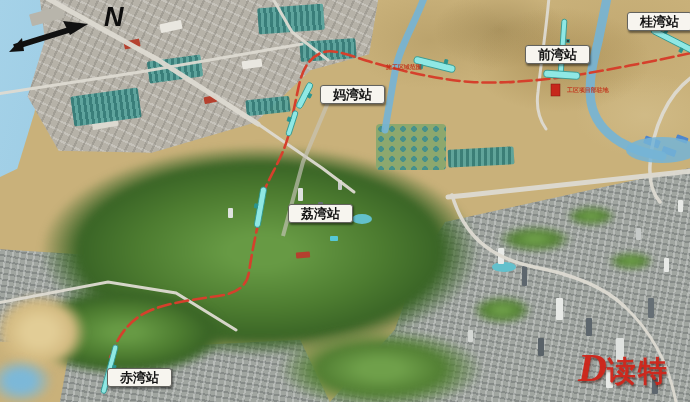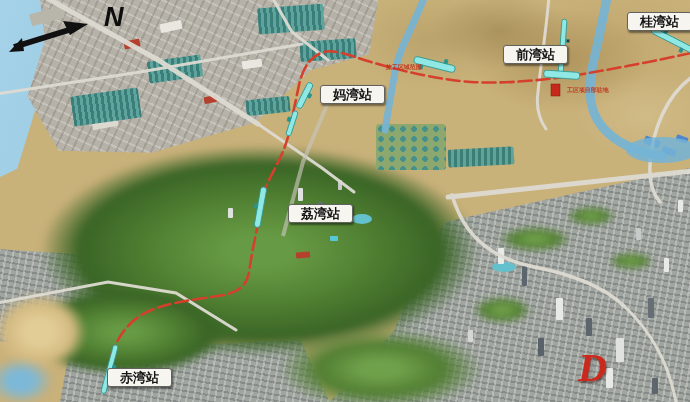--- a/index.html
+++ b/index.html
@@ -182,27 +182,28 @@
     </g>
 
     <g fill="#111">
       <line x1="14" y1="47" x2="72" y2="29" stroke="#111" stroke-width="5.5"></line>
       <polygon points="88,24 63,21 70,35"></polygon>
       <polygon points="9,52 22,38 24,51"></polygon>
     </g>
   </svg>
 
   <div class="st-label" style="left:627px;top:12px">桂湾站</div>
-  <div class="st-label" style="left:503px;top:45px">前湾站</div>
+  <div class="st-label" style="left:525px;top:45px">前湾站</div>
   <div class="st-label" style="left:320px;top:85px">妈湾站</div>
   <div class="st-label" style="left:288px;top:204px">荔湾站</div>
   <div class="st-label" style="left:107px;top:368px">赤湾站</div>
 
   <div class="red-note" style="left:386px;top:64px">施工区域范围</div>
   <div class="red-note" style="left:567px;top:87px">工区项目部驻地</div>
 
   <div class="compass-n">N</div>
 
   <div class="logo">
     <span class="logo-d">D</span>
+    <span class="logo-t">读特</span>
   </div>
 
 </div>
 
 </body></html>

